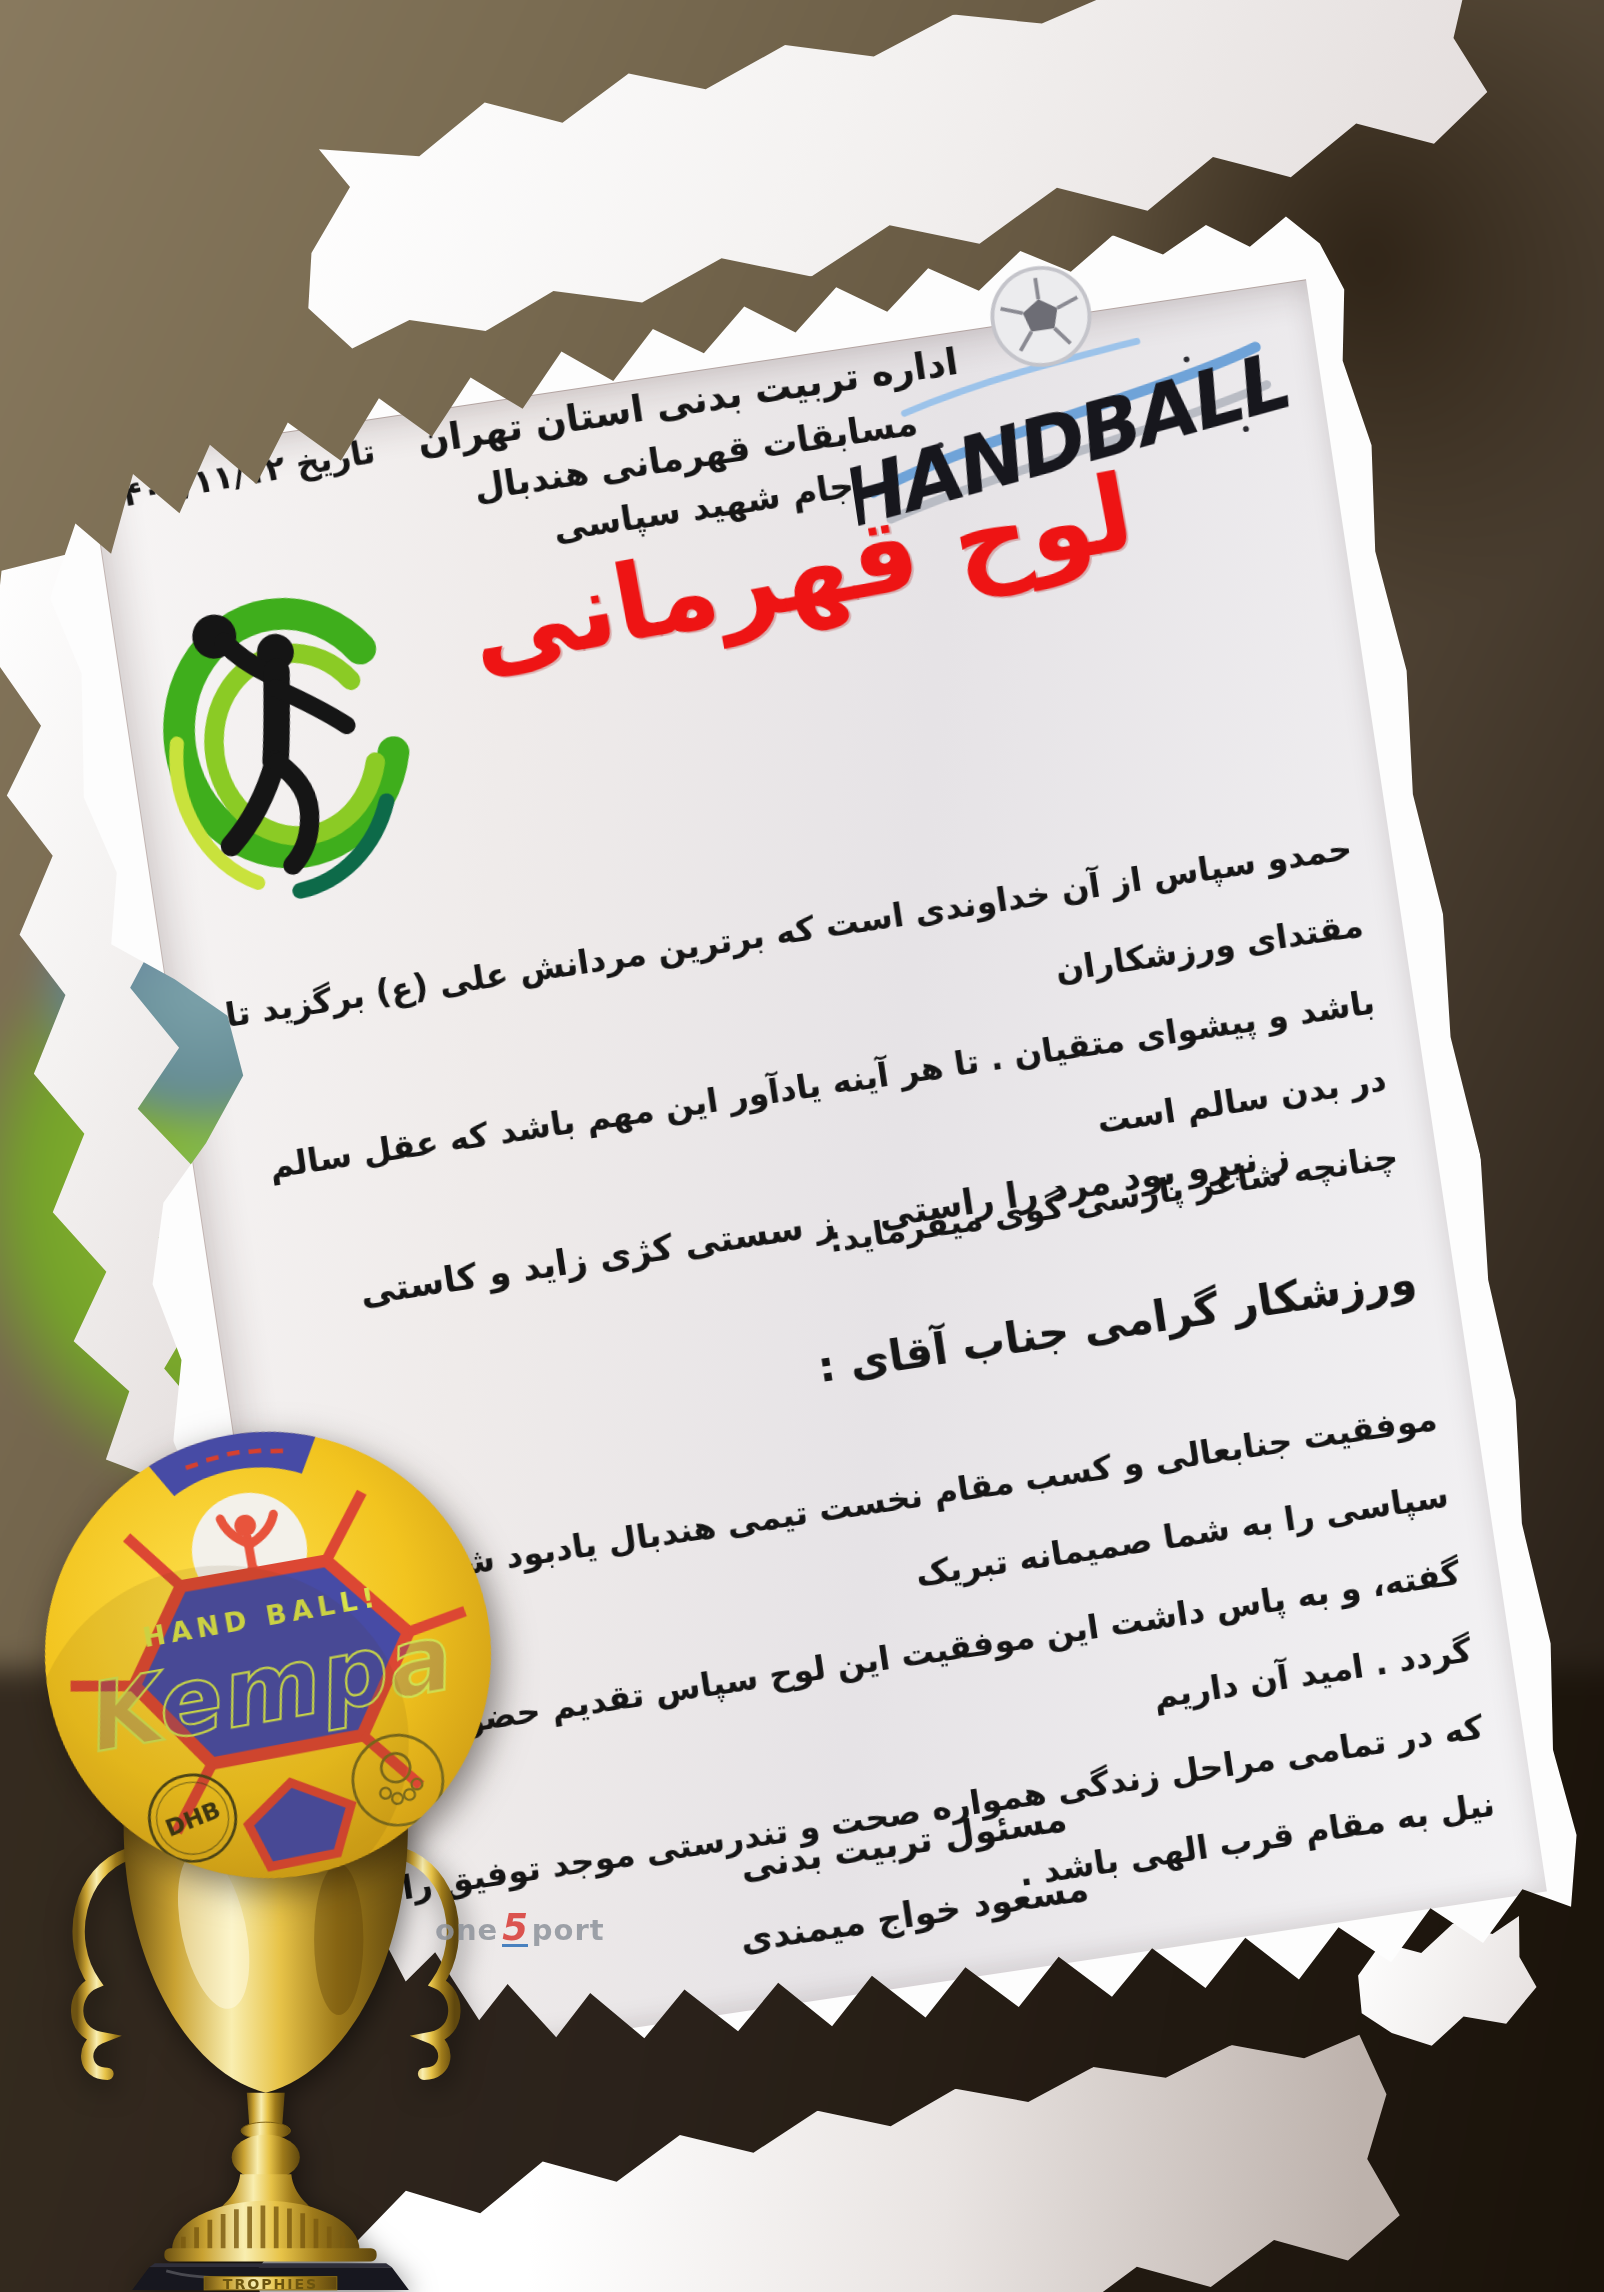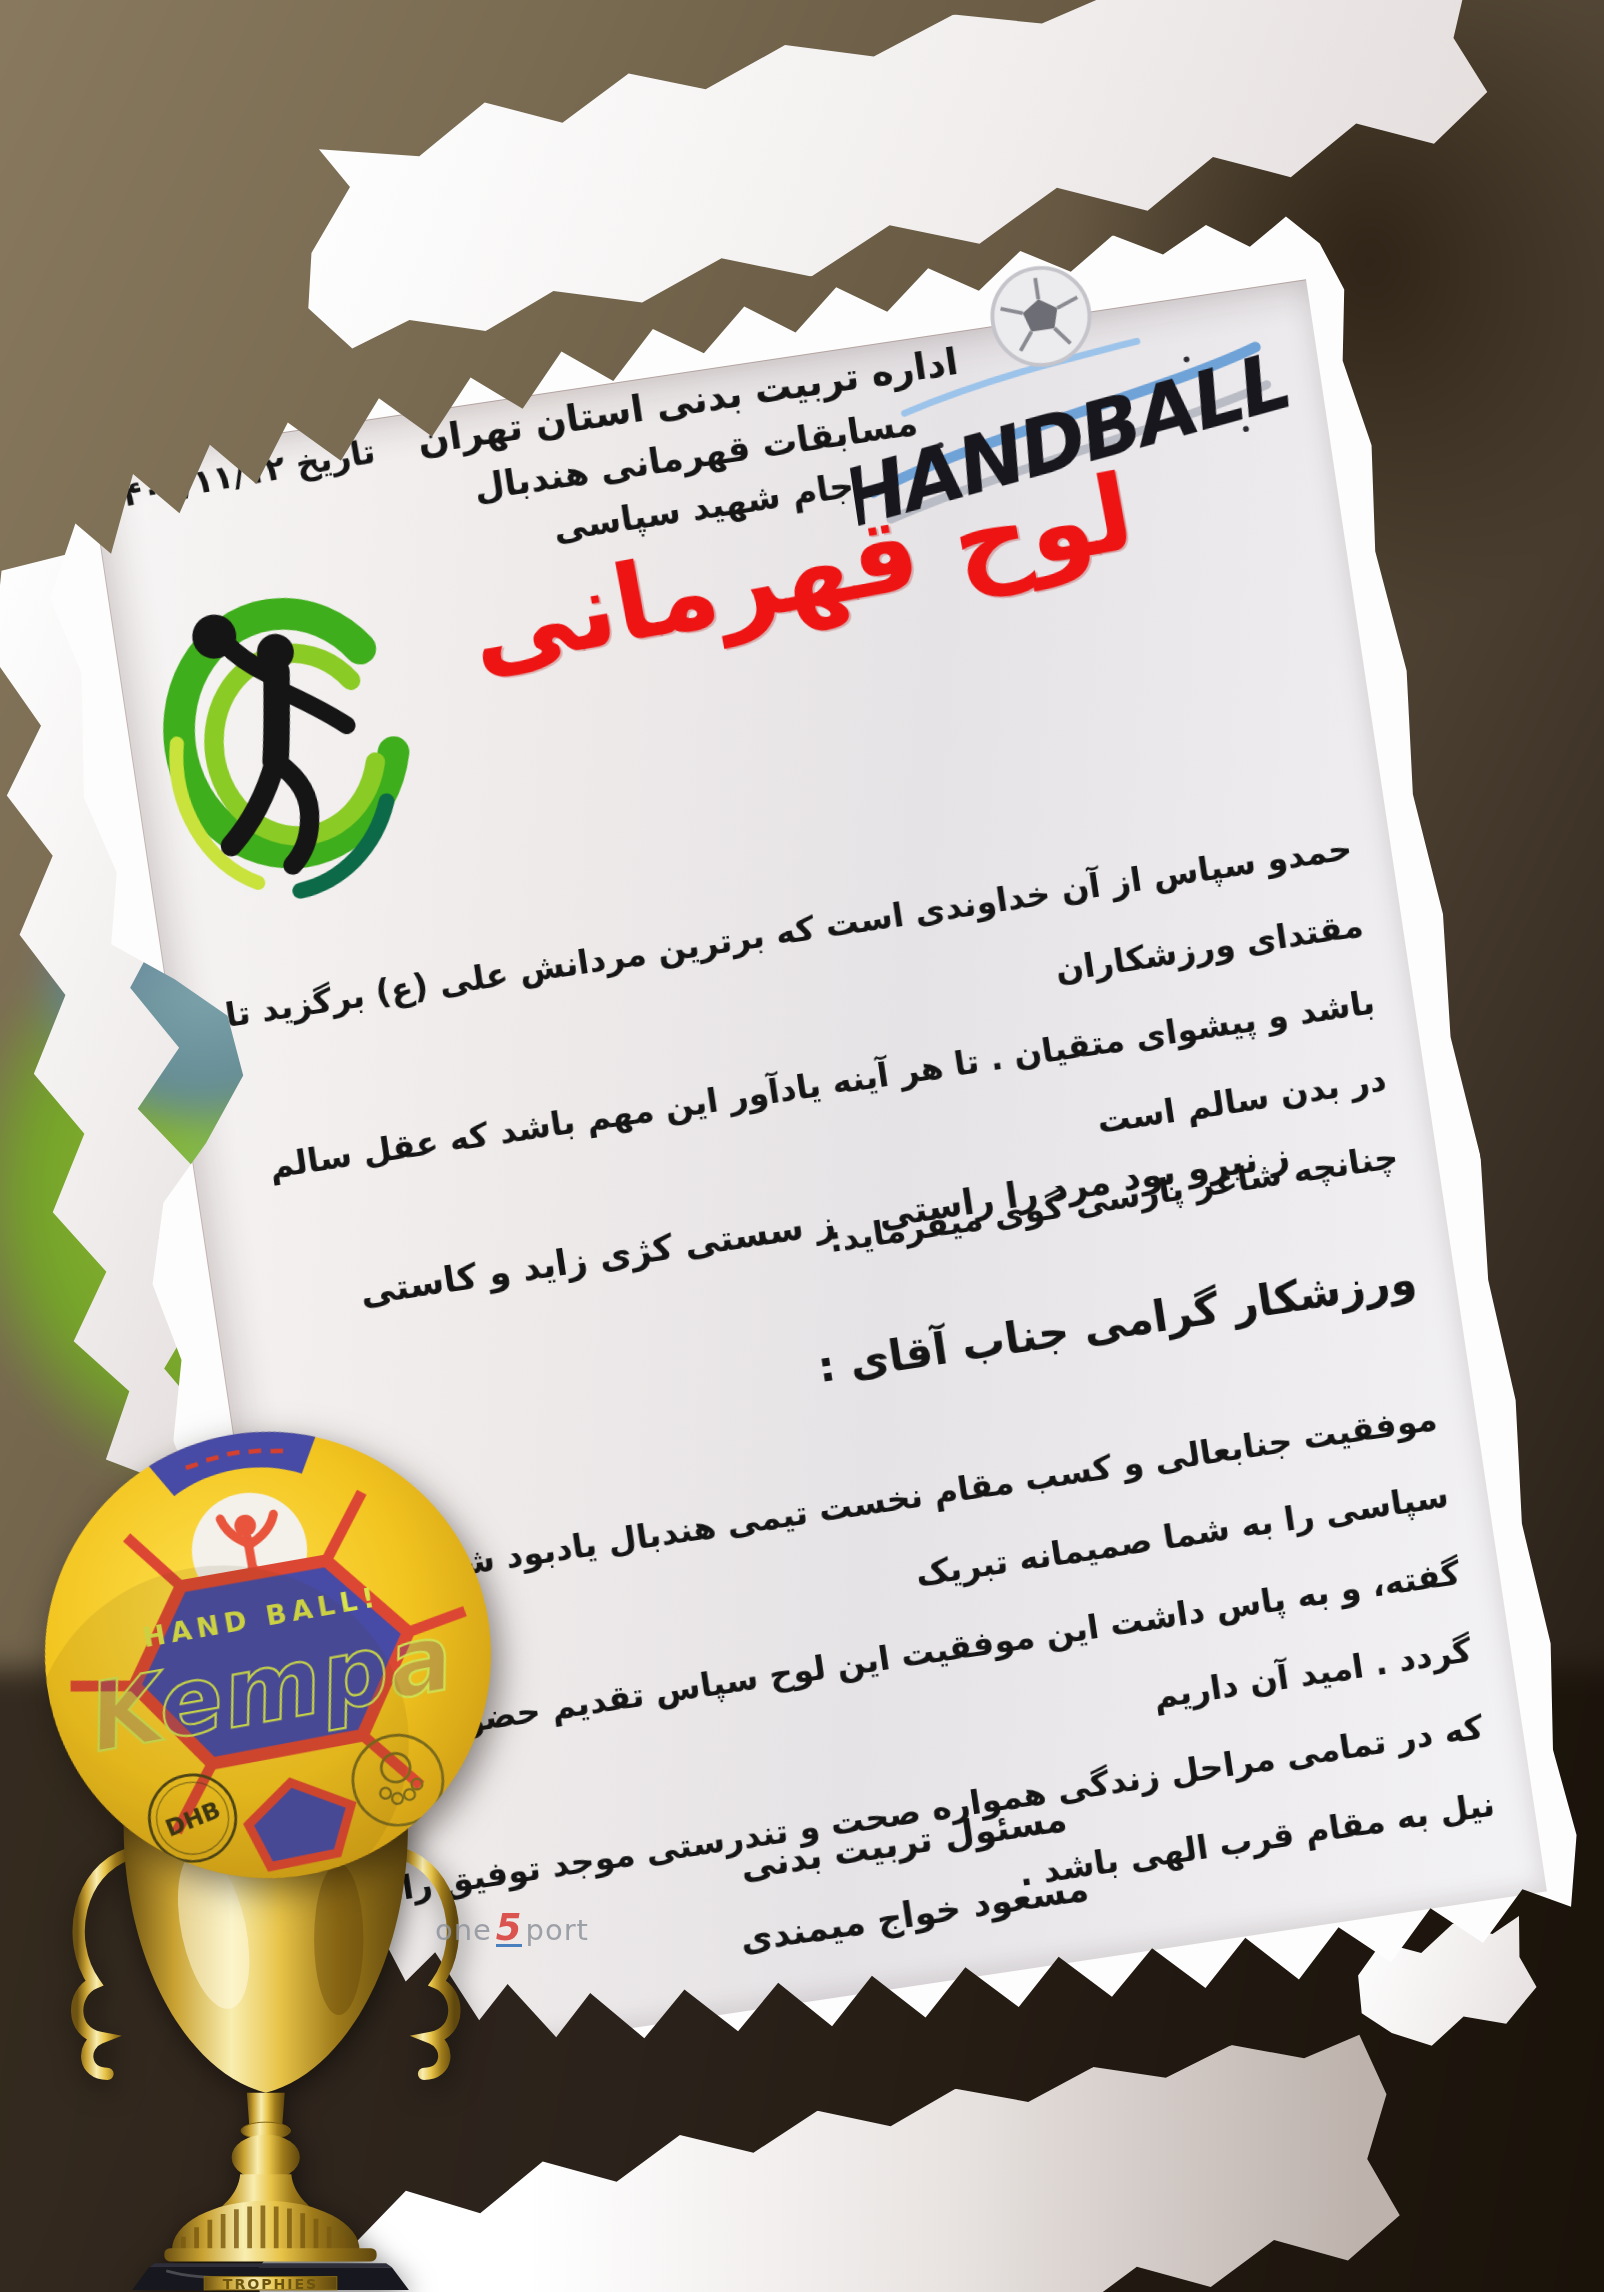--- a/index.html
+++ b/index.html
@@ -78,21 +78,21 @@
     line-height:78px;text-align:right;}
   .sign{position:absolute;top:1450px;left:369px;width:466px;text-align:center;
     font-size:35px;font-weight:bold;line-height:72px;}
   
   .kempa{position:absolute;left:43px;top:1430px;width:450px;height:450px;
     transform:rotate(-10deg);z-index:40;filter:drop-shadow(5.8px 13.6px 17.5px rgba(20,12,5,.5));}
   .trophy{position:absolute;left:62px;top:1791px;width:417px;height:505px;z-index:32;
     filter:drop-shadow(3.9px 7.8px 13.6px rgba(0,0,0,.5));}
   .watermark{position:absolute;left:435px;top:1869px;z-index:44;display:flex;
     align-items:baseline;gap:3.9px;opacity:.85;direction:ltr;}
-  .wm-gray{color:#8f949c;font-size:29px;font-weight:400;letter-spacing:1px;margin-top:44px;}
+  .wm-gray{color:#8f949c;font-size:29px;font-weight:700;letter-spacing:1px;margin-top:44px;}
   .wm-red{color:#d93a35;font-size:37px;font-weight:bold;font-style:italic;
     border-bottom:3.9px solid #2d6fb8;line-height:.9;}
 </style>
 </head>
 <body>
 
 <div class="scene">
 
   <div class="bg">
     <div class="bg-base"></div>

